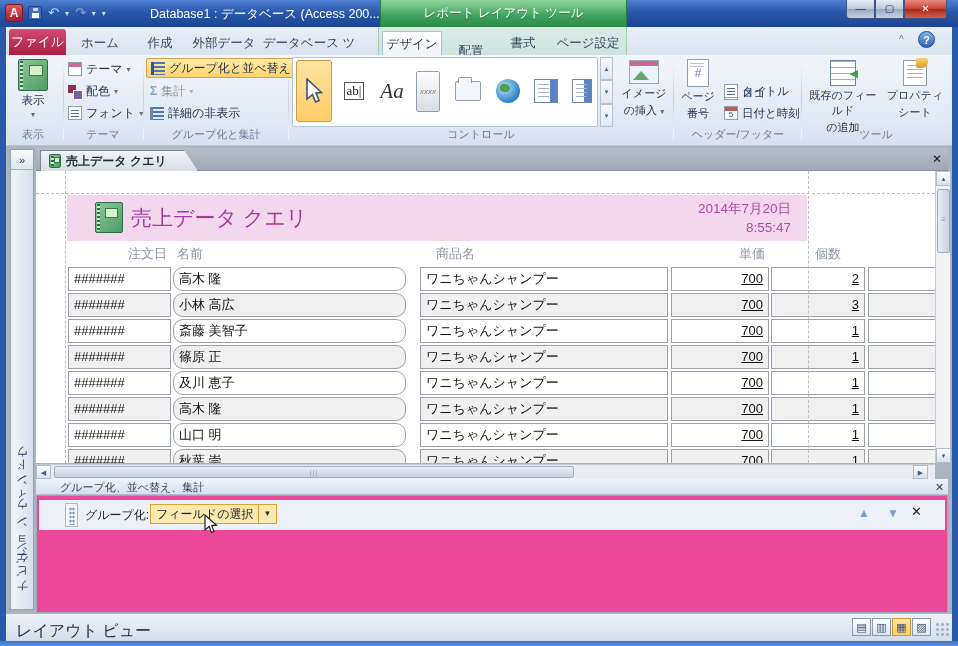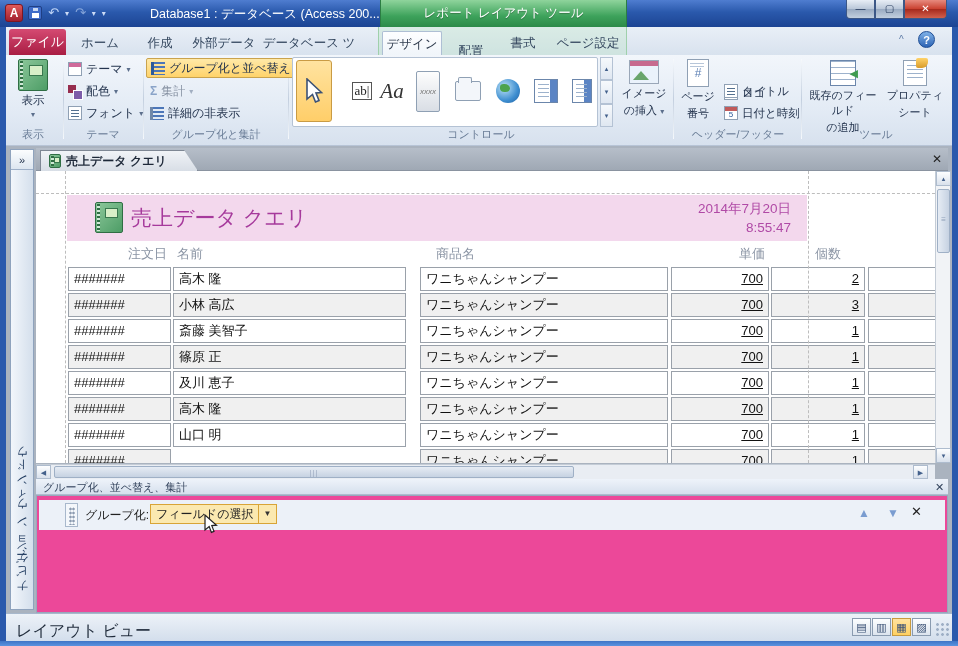--- a/index.html
+++ b/index.html
@@ -91,35 +91,35 @@
   .dashv{position:absolute;top:0;height:292px;width:0;border-left:1px dashed #bdbdbd;}
   .dashh{position:absolute;left:0;width:899px;height:0;border-top:1px dashed #bdbdbd;}
   .banner{position:absolute;left:31px;top:24px;width:740px;height:46px;background:#f3d8ed;}
   .rpt-title{position:absolute;left:64px;top:9px;font-size:21px;color:#a63a9c;}
   .rpt-dt{position:absolute;right:16px;top:4px;text-align:right;font-size:13.5px;line-height:19px;color:#b04aa6;}
   .hdr{position:absolute;top:74px;height:18px;font-size:13px;color:#8a94a4;line-height:18px;}
   .row{position:absolute;left:0;width:899px;height:24px;}
   .cell{position:absolute;top:0;height:24px;border:1px solid #9aa1aa;background:#fff;font-size:13px;line-height:22px;padding:0 5px;color:#111;white-space:nowrap;overflow:hidden;}
   .alt .cell{background:#f0f0f0;}
   .c1{left:32px;width:103px;}
-  .c2{left:137px;width:233px;}
+  .c2{left:137px;width:233px;border-radius:10px;}
   .c3{left:384px;width:248px;}
   .c4{left:635px;width:98px;}
   .c5{left:735px;width:94px;}
   .c6{left:832px;width:95px;}
   .num{text-align:right;text-decoration:underline;}
   
   .vscroll{left:935px;top:171px;width:15px;height:292px;background:#f1f3f6;border-left:1px solid #c4ccd6;}
   .sbtn{position:absolute;left:0;width:15px;height:15px;background:linear-gradient(#fdfeff,#d9e1ec);border:1px solid #aebcce;color:#44618c;font-size:7px;text-align:center;line-height:14px;}
   .vthumb{position:absolute;left:1px;top:18px;width:13px;height:64px;background:linear-gradient(90deg,#e6ecf4,#c6d2e2);border:1px solid #9fb0c6;border-radius:2px;color:#8fa0b8;font-size:8px;text-align:center;line-height:60px;}
   .hscroll{left:36px;top:464px;width:899px;height:15px;background:#e9edf3;border-top:1px solid #c4ccd6;}
   .hbtn{position:absolute;top:0;width:15px;height:14px;background:linear-gradient(#fdfeff,#d9e1ec);border:1px solid #aebcce;color:#44618c;font-size:7px;text-align:center;line-height:13px;}
   .hthumb{position:absolute;left:18px;top:1px;width:520px;height:12px;background:linear-gradient(#e6ecf4,#c6d2e2);border:1px solid #9fb0c6;border-radius:2px;color:#96a5bc;font-size:7px;text-align:center;line-height:11px;letter-spacing:1px;}
   
-  .panetitle{left:36px;top:479px;width:912px;height:16px;background:linear-gradient(#eef3fa,#d6e0ed);border-bottom:1px solid #aebcce;font-size:11px;color:#33435c;line-height:16px;padding-left:7px;}
+  .panetitle{left:36px;top:479px;width:912px;height:16px;background:linear-gradient(#eef3fa,#d6e0ed);border-bottom:1px solid #aebcce;font-size:11px;color:#33435c;line-height:16px;padding-left:24px;}
   .paneclose{left:933px;top:481px;width:13px;height:13px;color:#33435c;font-size:11px;font-weight:bold;text-align:center;line-height:13px;}
   .panebody{left:36px;top:495px;width:912px;height:118px;background:#ec4899;border:1px solid #98a8bc;}
   .paneband{position:absolute;left:2px;top:4px;width:906px;height:30px;background:#ecf1f8;}
   .griphandle{position:absolute;left:26px;top:3px;width:13px;height:24px;border:1px solid #a8b8cc;background:#f4f7fb;}
   .griphandle i{position:absolute;left:3px;top:3px;width:6px;height:18px;background-image:radial-gradient(#8c9bb0 1px,transparent 1.2px);background-size:3px 4px;}
   .grouplbl{position:absolute;left:46px;top:7px;font-size:12px;color:#222;}
   .fieldsel{position:absolute;left:111px;top:4px;height:20px;background:#fbe9b0;border:1px solid #d8a437;font-size:12px;line-height:18px;padding:0 5px;color:#222;display:flex;align-items:center;}
   .fieldsel .dd{margin-left:5px;border-left:1px solid #d8a437;padding-left:4px;font-size:8px;color:#333;}
   .pmove{position:absolute;top:6px;font-size:12px;color:#7a9cd0;}
   .pdel{position:absolute;top:4px;font-size:13px;color:#222;font-weight:bold;}
@@ -218,21 +218,21 @@
     <span>詳細の非表示</span>
   </div>
   <div class="abs glabel" style="left:144px;width:144px;">グループ化と集計</div>
 
   <div class="abs gallery"></div>
   <div class="abs gitem gsel" style="left:296px;top:60px;">
     <svg width="20" height="26" viewBox="0 0 20 26">
         <path d="M3 1 L3 21 L8.5 16.5 L11.5 24 L15 22.5 L12 15 L17.5 14.5 Z" fill="#fff" stroke="#3c5276" stroke-width="1.6"></path>
       </svg>
   </div>
-  <div class="abs gitem" style="left:344px;top:60px;">
+  <div class="abs gitem" style="left:336px;top:60px;">
       <span class="ab-box">ab|</span>
     </div>
   <div class="abs gitem" style="left:374px;top:60px;">
       <span class="aa">Aa</span>
     </div>
   <div class="abs gitem" style="left:410px;top:60px;">
       <span class="xxxx">xxxx</span>
     </div>
   <div class="abs gitem" style="left:450px;top:60px;">
       <span class="ic-folder"></span>
@@ -374,20 +374,21 @@
     <div class="row" style="top:252px;">
       <div class="cell c1">#######</div>
       <div class="cell c2">山口 明</div>
       <div class="cell c3">ワニちゃんシャンプー</div>
       <div class="cell c4 num">700</div>
       <div class="cell c5 num">1</div>
       <div class="cell c6 num">¥</div>
     </div>
     <div class="row alt" style="top:278px;">
       <div class="cell c1">#######</div>
+      <div class="cell c2">秋葉 崇</div>
       <div class="cell c3">ワニちゃんシャンプー</div>
       <div class="cell c4 num">700</div>
       <div class="cell c5 num">1</div>
       <div class="cell c6 num">¥</div>
     </div>
   </div>
 
   <div class="abs vscroll">
     <div class="sbtn" style="top:0;">▴</div>
     <div class="vthumb">≡</div>

